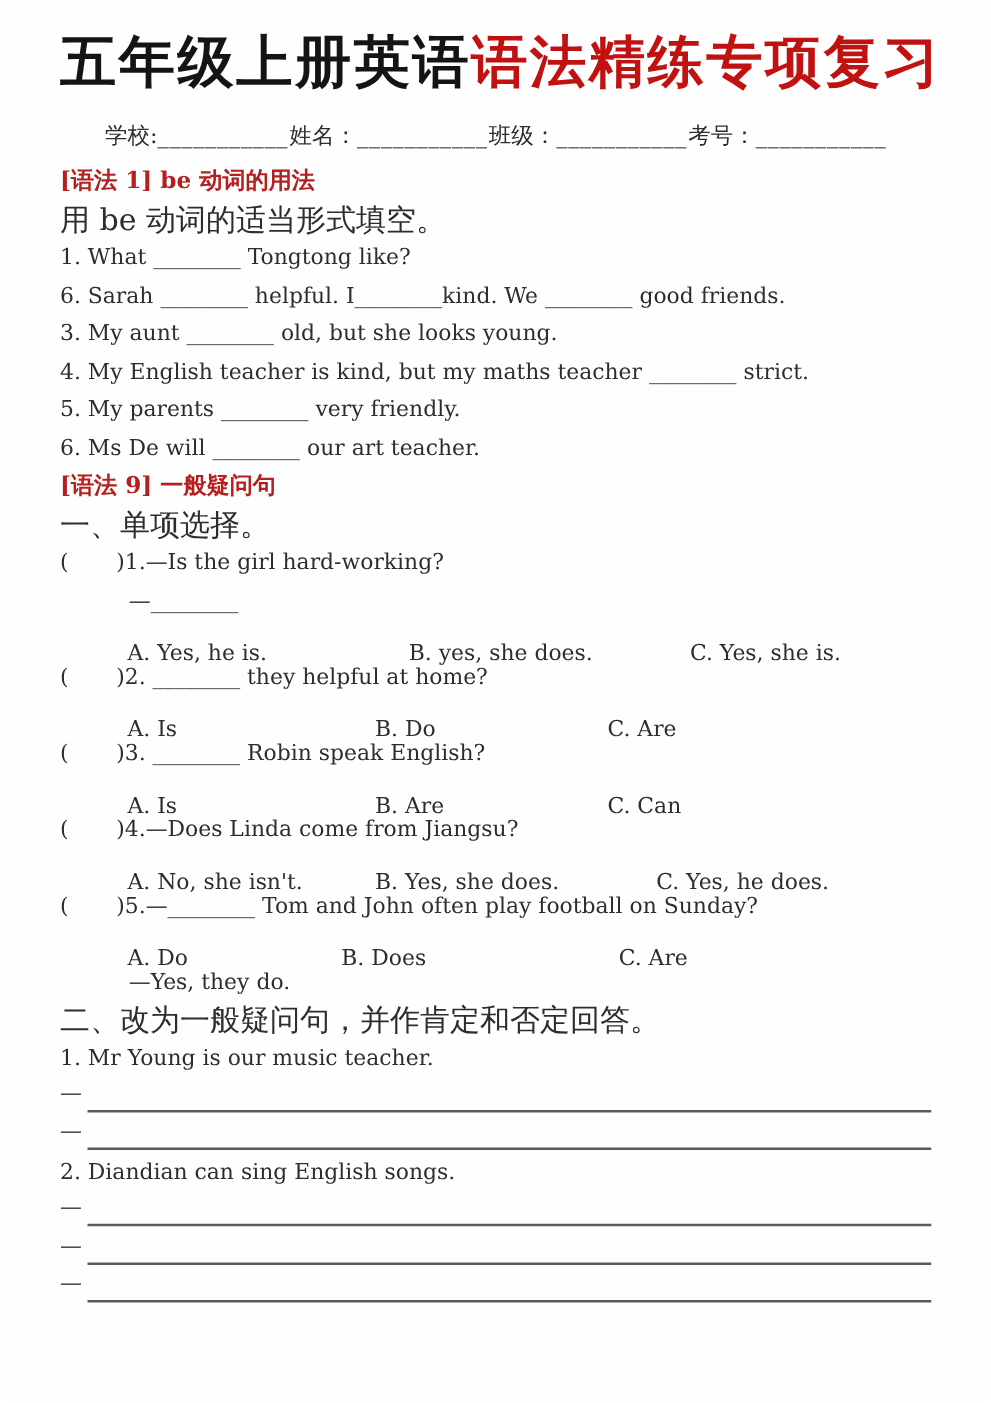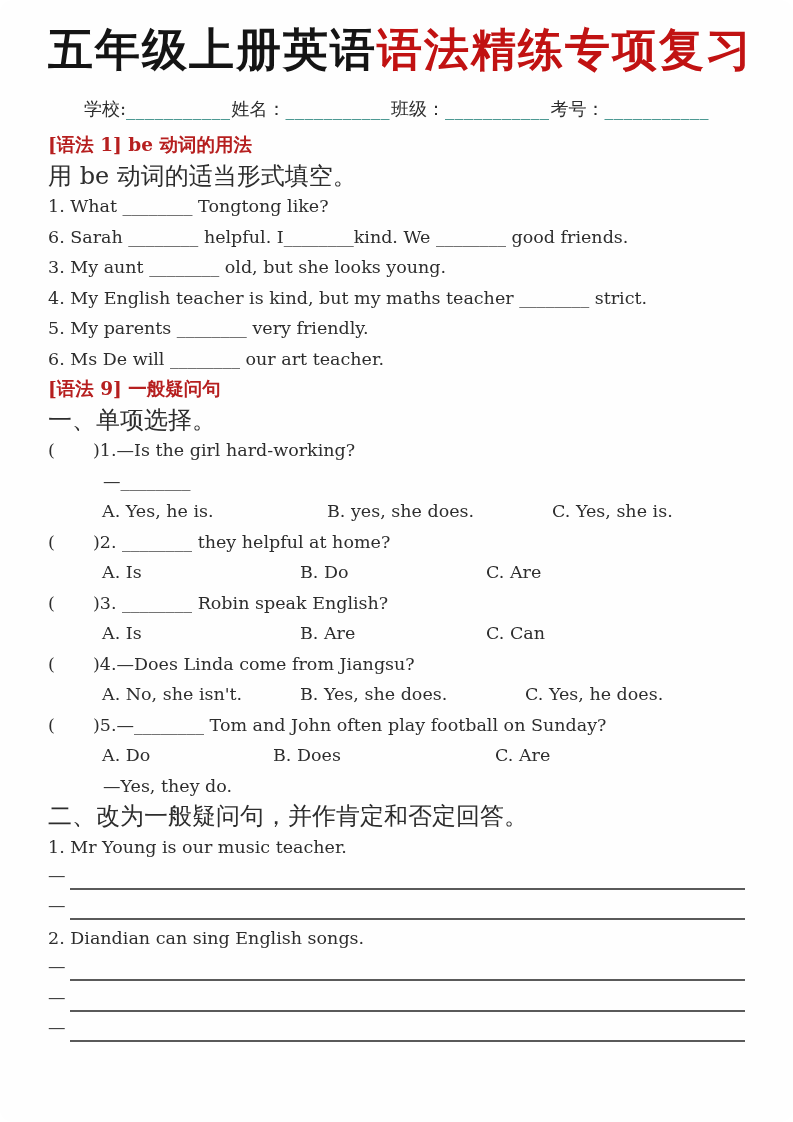--- a/index.html
+++ b/index.html
@@ -33,21 +33,21 @@
   .title .t-red   { color: var(--title-red); }
 
   .info-line {
     height: 26px;
     line-height: 26px;
     padding-left: 36px;
     margin-bottom: 8px;
     font-size: 18px;
     white-space: pre;
   }
-  .info-line .blank { letter-spacing: 0.5px; color: #0f766e; }
+  .info-line .blank { letter-spacing: 0.5px; color: #000000; }
   .info-line .field { margin-right: 1px; }
 
   .row {
     height: 30.5px;
     line-height: 30.5px;
     font-size: 17.5px;
     white-space: pre;
   }
   .red-heading {
     color: var(--heading-red);
@@ -55,21 +55,21 @@
     font-size: 18.5px;
   }
   .cjk-heading { font-size: 24px; }
 
   .paren { display: inline-block; width: 45px; }
   .indent { padding-left: 55px; }
 
   .opts { padding-left: 54px; }
   .opts .opt { display: inline-block; }
   .opts .opt-a { width: 198px; }
-  .opts .opt-b { width: 186px; }
+  .opts .opt-b { width: 186px; margin-top: 12px; }
   .opts.cols-wide .opt-a { width: 225px; }
   .opts.cols-wide .opt-b { width: 225px; }
   .opts.col-b-wide .opt-b { width: 225px; }
   .opts.cols-narrow .opt-a { width: 171px; }
   .opts.cols-narrow .opt-b { width: 222px; }
 
   .ans-line {
     height: 30.5px;
     display: flex;
     align-items: flex-end;

